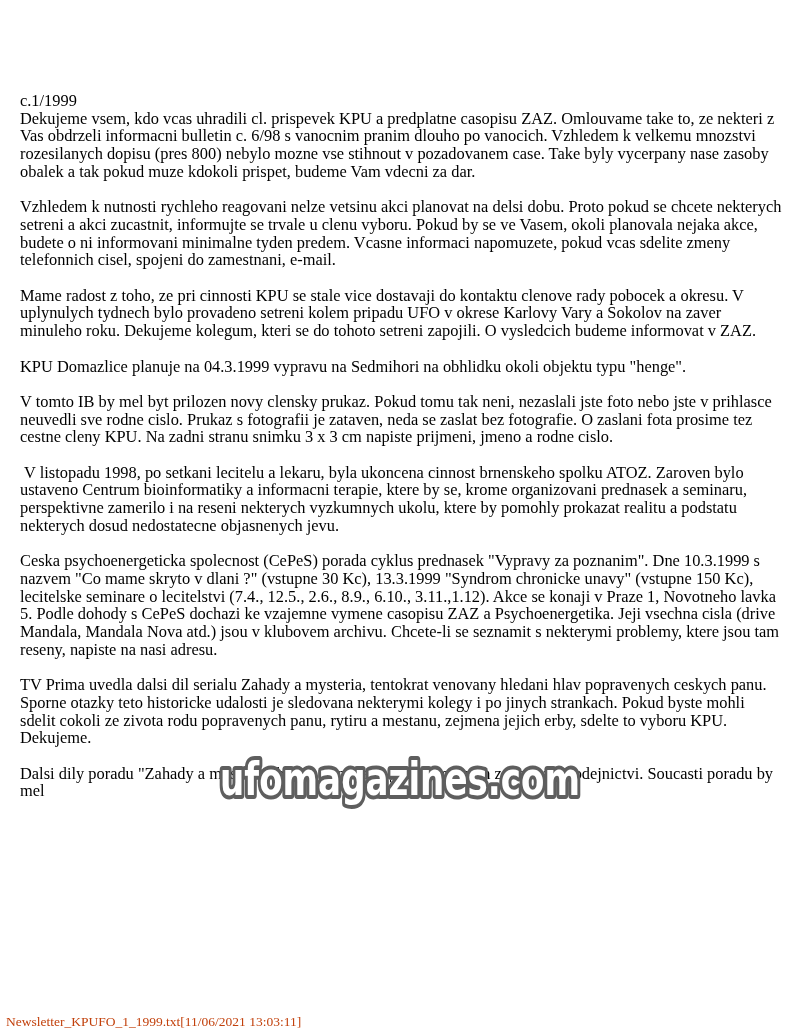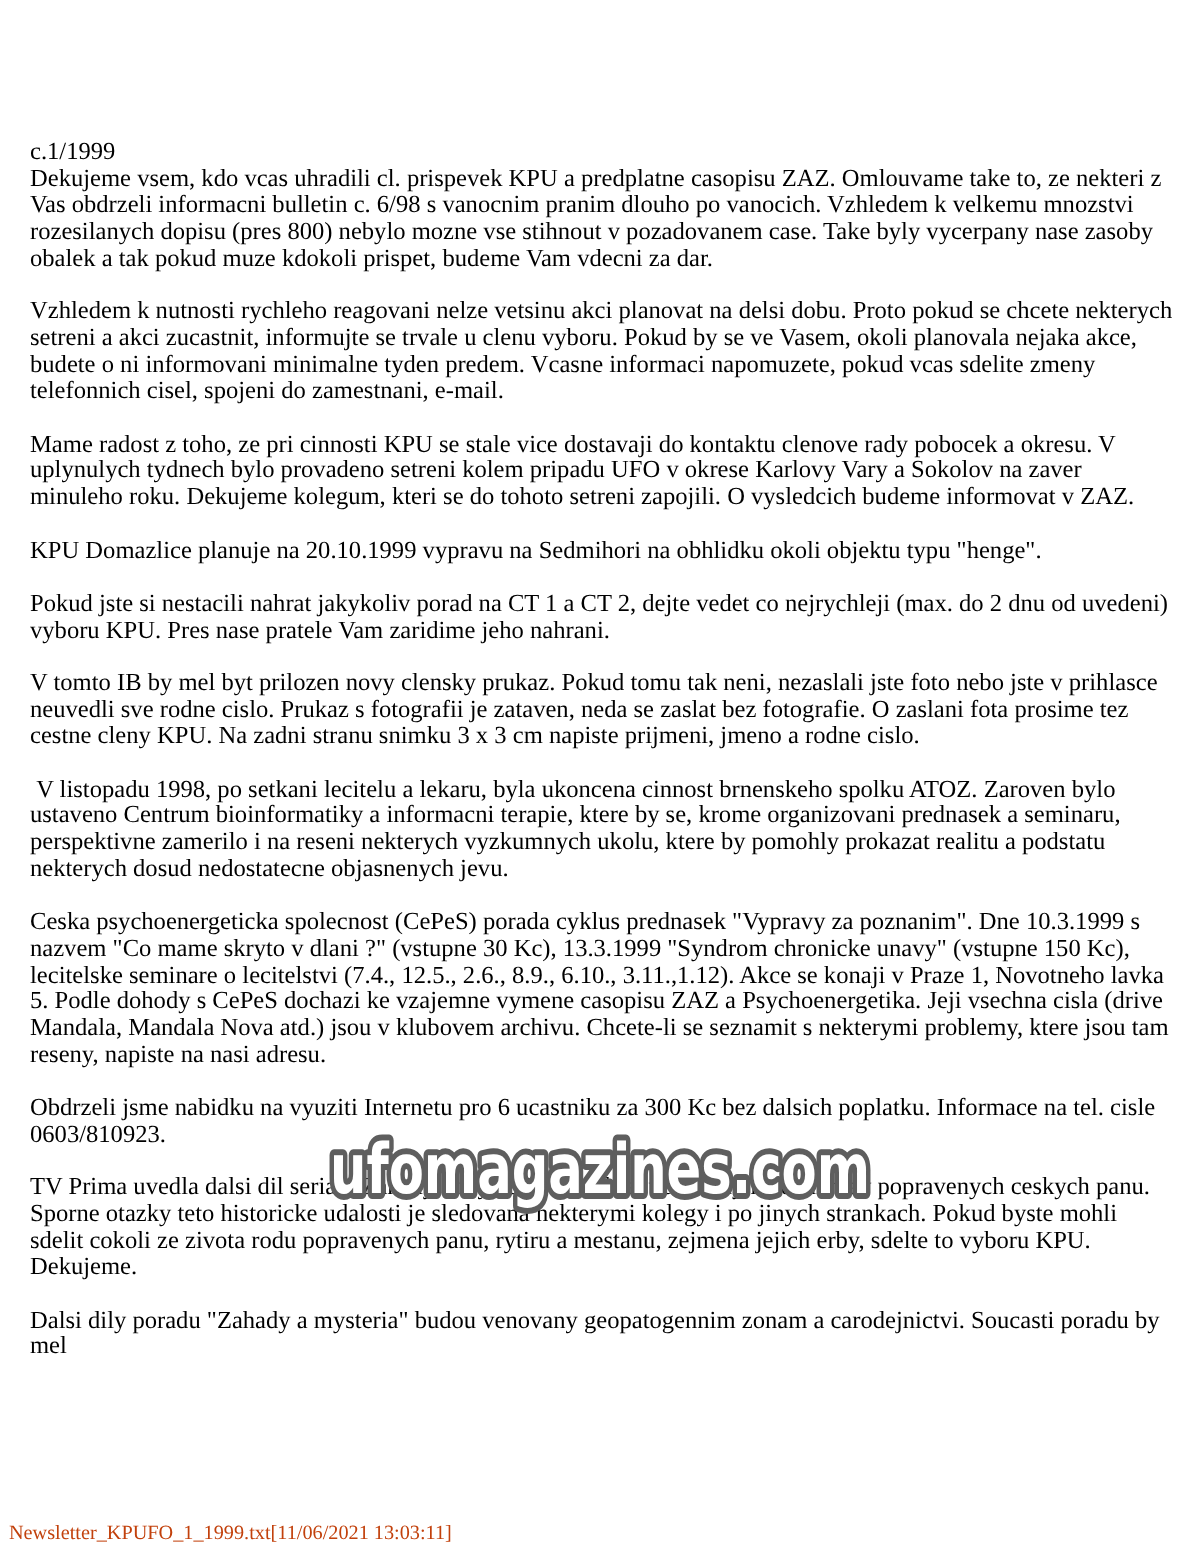--- a/index.html
+++ b/index.html
@@ -59,26 +59,24 @@
 </head>
 <body>
 
 <div class="page">
 
   <article class="doc-body">
     <p>c.1/1999
 Dekujeme vsem, kdo vcas uhradili cl. prispevek KPU a predplatne casopisu ZAZ. Omlouvame take to, ze nekteri z Vas obdrzeli informacni bulletin c. 6/98 s vanocnim pranim dlouho po vanocich. Vzhledem k velkemu mnozstvi rozesilanych dopisu (pres 800) nebylo mozne vse stihnout v pozadovanem case. Take byly vycerpany nase zasoby obalek a tak pokud muze kdokoli prispet, budeme Vam vdecni za dar.</p>
     <p>Vzhledem k nutnosti rychleho reagovani nelze vetsinu akci planovat na delsi dobu. Proto pokud se chcete nekterych setreni a akci zucastnit, informujte se trvale u clenu vyboru. Pokud by se ve Vasem, okoli planovala nejaka akce, budete o ni informovani minimalne tyden predem. Vcasne informaci napomuzete, pokud vcas sdelite zmeny telefonnich cisel, spojeni do zamestnani, e-mail.</p>
     <p>Mame radost z toho, ze pri cinnosti KPU se stale vice dostavaji do kontaktu clenove rady pobocek a okresu. V uplynulych tydnech bylo provadeno setreni kolem pripadu UFO v okrese Karlovy Vary a Sokolov na zaver minuleho roku. Dekujeme kolegum, kteri se do tohoto setreni zapojili. O vysledcich budeme informovat v ZAZ.</p>
-    <p>KPU Domazlice planuje na 20.10.1999 vypravu na Sedmihori na obhlidku okoli objektu typu "henge".</p>
-    <p>Pokud jste si nestacili nahrat jakykoliv porad na CT 1 a CT 2, dejte vedet co nejrychleji (max. do 2 dnu od uvedeni) vyboru KPU. Pres nase pratele Vam zaridime jeho nahrani.</p>
+    <p>KPU Domazlice planuje na 04.3.1999 vypravu na Sedmihori na obhlidku okoli objektu typu "henge".</p>
     <p>V tomto IB by mel byt prilozen novy clensky prukaz. Pokud tomu tak neni, nezaslali jste foto nebo jste v prihlasce neuvedli sve rodne cislo. Prukaz s fotografii je zataven, neda se zaslat bez fotografie. O zaslani fota prosime tez cestne cleny KPU. Na zadni stranu snimku 3 x 3 cm napiste prijmeni, jmeno a rodne cislo.</p>
     <p>&nbsp;V listopadu 1998, po setkani lecitelu a lekaru, byla ukoncena cinnost brnenskeho spolku ATOZ. Zaroven bylo ustaveno Centrum bioinformatiky a informacni terapie, ktere by se, krome organizovani prednasek a seminaru, perspektivne zamerilo i na reseni nekterych vyzkumnych ukolu, ktere by pomohly prokazat realitu a podstatu nekterych dosud nedostatecne objasnenych jevu.</p>
     <p>Ceska psychoenergeticka spolecnost (CePeS) porada cyklus prednasek "Vypravy za poznanim". Dne 10.3.1999 s nazvem "Co mame skryto v dlani ?" (vstupne 30 Kc), 13.3.1999 "Syndrom chronicke unavy" (vstupne 150 Kc), lecitelske seminare o lecitelstvi (7.4., 12.5., 2.6., 8.9., 6.10., 3.11.,1.12). Akce se konaji v Praze 1, Novotneho lavka 5. Podle dohody s CePeS dochazi ke vzajemne vymene casopisu ZAZ a Psychoenergetika. Jeji vsechna cisla (drive Mandala, Mandala Nova atd.) jsou v klubovem archivu. Chcete-li se seznamit s nekterymi problemy, ktere jsou tam reseny, napiste na nasi adresu.</p>
-    <p>Obdrzeli jsme nabidku na vyuziti Internetu pro 6 ucastniku za 300 Kc bez dalsich poplatku. Informace na tel. cisle 0603/810923.</p>
     <p>TV Prima uvedla dalsi dil serialu Zahady a mysteria, tentokrat venovany hledani hlav popravenych ceskych panu. Sporne otazky teto historicke udalosti je sledovana nekterymi kolegy i po jinych strankach. Pokud byste mohli sdelit cokoli ze zivota rodu popravenych panu, rytiru a mestanu, zejmena jejich erby, sdelte to vyboru KPU. Dekujeme.</p>
     <p>Dalsi dily poradu "Zahady a mysteria" budou venovany geopatogennim zonam a carodejnictvi. Soucasti poradu by mel</p>
   </article>
 
   <svg class="watermark" width="420" height="72" viewBox="0 0 420 72" aria-hidden="true">
     <text x="210" y="52" text-anchor="middle" textLength="360" lengthAdjust="spacingAndGlyphs" fill="#ffffff" stroke="#5e5e5e" stroke-width="8">ufomagazines.com</text>
   </svg>
 
   <div class="page-footer">Newsletter_KPUFO_1_1999.txt[11/06/2021 13:03:11]</div>
 

